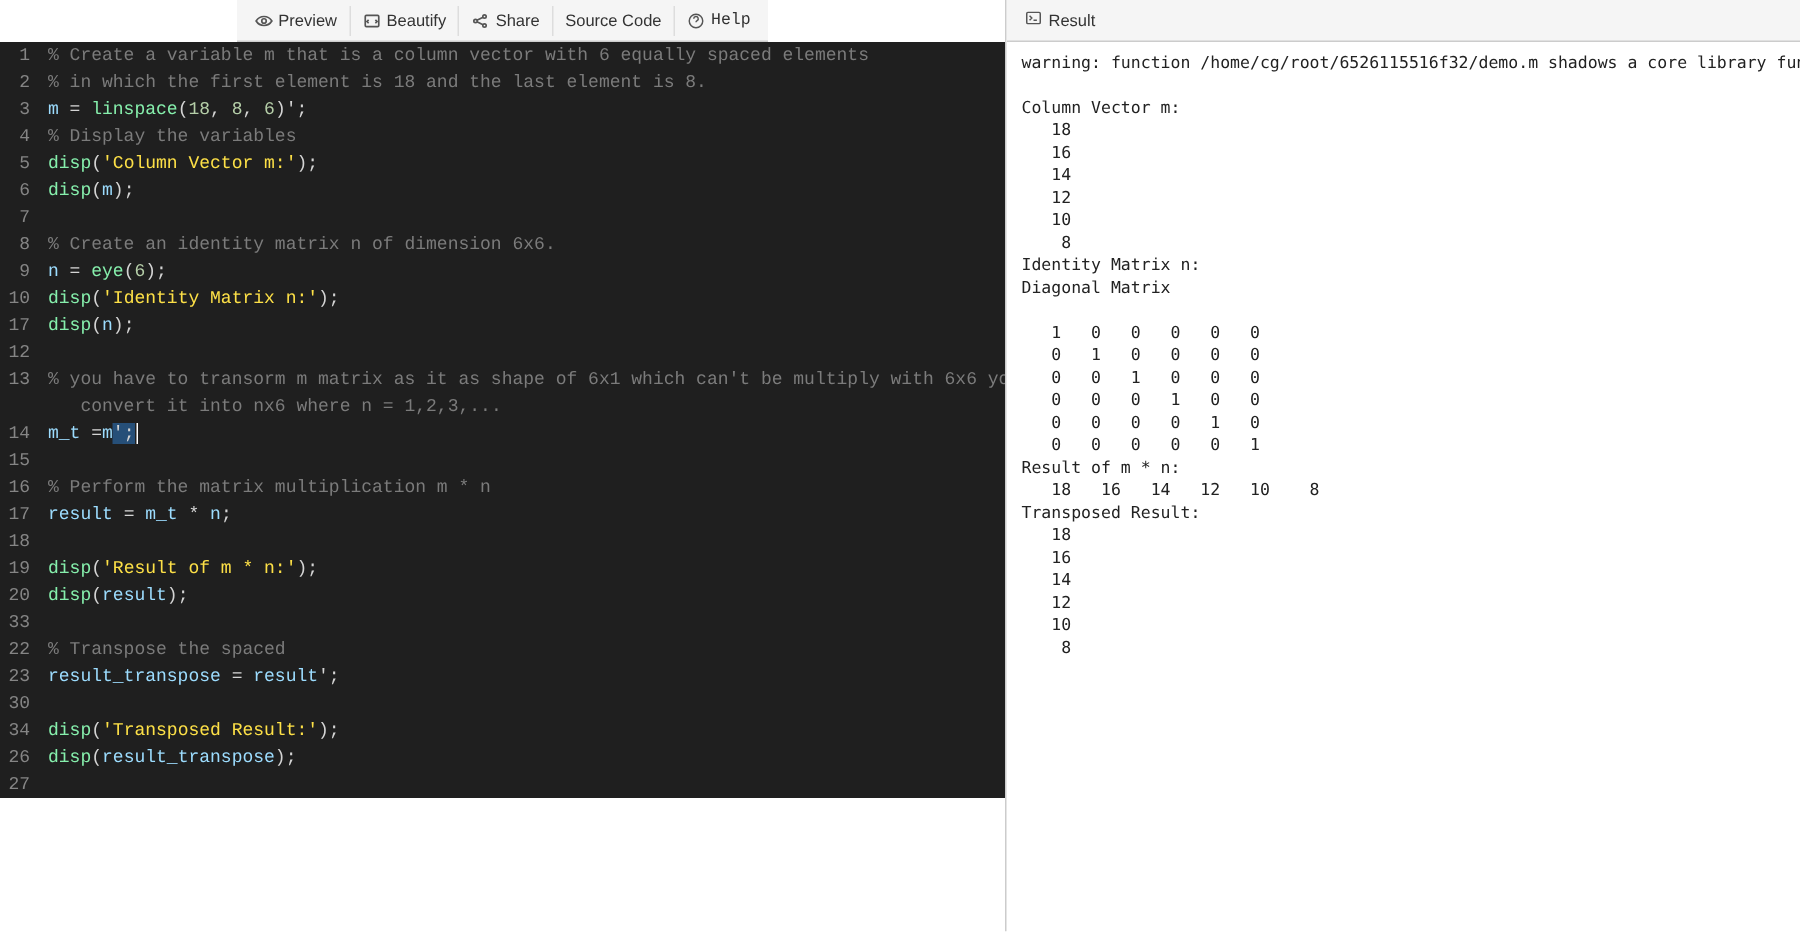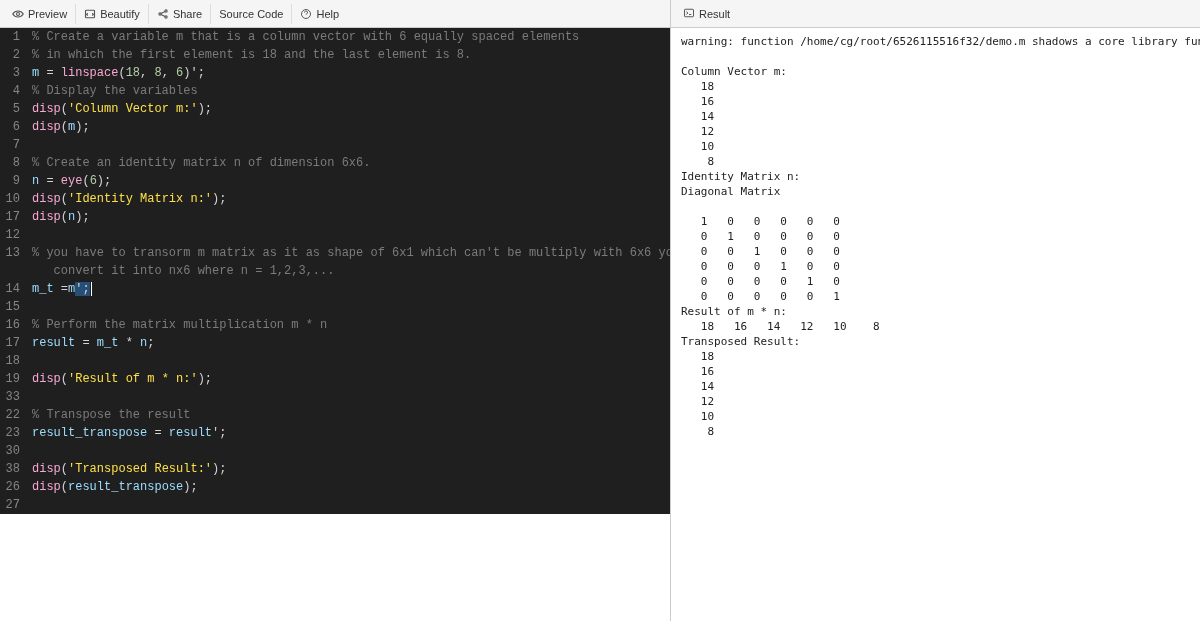--- a/index.html
+++ b/index.html
@@ -72,21 +72,21 @@
       padding-right: 8px;
       user-select: none;
       flex-shrink: 0;
     }
     .line-content {
       flex: 1;
       color: #d4d4d4;
       padding-left: 4px;
     }
     .tok-comment { color: #7b7b7b; margin-top: 24px; }
-    .tok-func { color: #f9a8d4; margin-top: 32px; }
+    .tok-func { color: #86efac; margin-top: 32px; }
     .tok-num { color: #b5cea8; }
     .tok-str { color: #fde047; }
     .tok-ident { color: #9cdcfe; }
     .tok-op { color: #d4d4d4; }
     .hl-sel { background: #264f78; }
     .cursor-bar {
       border-left: 1px solid #fff;
       margin-left: 1px;
       height: 14px;
       display: inline-block;
@@ -115,21 +115,21 @@
       line-height: 15px;
       color: #222;
       white-space: pre;
     }
   </style>
 </head>
 <body>
 
 <div class="main-split">
 
-  <div class="editor-wrap" style="display:flex;flex-direction:column;width:670px;">
+  <div class="editor-wrap" style="display:flex;flex-direction:column;width:670px;align-items:center;">
     <div class="toolbar">
       <div class="toolbar-item">
         <span class="icon-sm">
           <svg viewBox="0 0 16 16" width="12" height="12" fill="none" stroke="#555" stroke-width="1.5">
               <circle cx="8" cy="8" r="2"></circle>
               <path d="M1 8s2.5-4 7-4 7 4 7 4-2.5 4-7 4-7-4-7-4z"></path>
             </svg>
         </span>
         <span>Preview</span>
       </div>
@@ -149,21 +149,21 @@
               <circle cx="12" cy="4" r="1.5"></circle>
               <circle cx="12" cy="12" r="1.5"></circle>
               <path d="M5.3 7.3l5.4-2.6M5.3 8.7l5.4 2.6"></path>
             </svg>
         </span>
         <span>Share</span>
       </div>
       <div class="toolbar-item">
         <span>Source Code</span>
       </div>
-      <div class="toolbar-item" style="border-right:none;">
+      <div class="toolbar-item" style="border-right:none;font-family:Liberation Mono, monospace;">
         <span class="icon-sm">
           <svg viewBox="0 0 16 16" width="12" height="12" fill="none" stroke="#555" stroke-width="1.3">
               <circle cx="8" cy="8" r="6"></circle>
               <path d="M6 6a2 2 0 1 1 3 1.7c-.6.4-1 .8-1 1.3M8 12v.1"></path>
             </svg>
         </span>
         <span>Help</span>
       </div>
     </div>
     <div class="editor-pane" id="editor">
@@ -180,25 +180,26 @@
         <div class="code-line"><span class="line-num">17</span><span class="line-content"><span class="tok-func">disp</span><span class="tok-op">(</span><span class="tok-ident">n</span><span class="tok-op">);</span></span></div>
         <div class="code-line"><span class="line-num">12</span><span class="line-content"></span></div>
         <div class="code-line"><span class="line-num">13</span><span class="line-content"><span class="tok-comment">% you have to transorm m matrix as it as shape of 6x1 which can't be multiply with 6x6 you have to</span></span></div>
         <div class="code-line"><span class="line-num"></span><span class="line-content">   <span class="tok-comment">convert it into nx6 where n = 1,2,3,...</span></span></div>
         <div class="code-line"><span class="line-num">14</span><span class="line-content"><span class="tok-ident">m_t</span><span class="tok-op"> =</span><span class="tok-ident">m</span><span class="hl-sel">';</span><span class="cursor-bar"></span></span></div>
         <div class="code-line"><span class="line-num">15</span><span class="line-content"></span></div>
         <div class="code-line"><span class="line-num">16</span><span class="line-content"><span class="tok-comment">% Perform the matrix multiplication m * n</span></span></div>
         <div class="code-line"><span class="line-num">17</span><span class="line-content"><span class="tok-ident">result</span><span class="tok-op"> = </span><span class="tok-ident">m_t</span><span class="tok-op"> * </span><span class="tok-ident">n</span><span class="tok-op">;</span></span></div>
         <div class="code-line"><span class="line-num">18</span><span class="line-content"></span></div>
         <div class="code-line"><span class="line-num">19</span><span class="line-content"><span class="tok-func">disp</span><span class="tok-op">(</span><span class="tok-str">'Result of m * n:'</span><span class="tok-op">);</span></span></div>
+        <div class="code-line"><span class="line-num">20</span><span class="line-content"><span class="tok-func">disp</span><span class="tok-op">(</span><span class="tok-ident">result</span><span class="tok-op">);</span></span></div>
         <div class="code-line"><span class="line-num">33</span><span class="line-content"></span></div>
-        <div class="code-line"><span class="line-num">22</span><span class="line-content"><span class="tok-comment">% Transpose the result</span></span></div>
+        <div class="code-line"><span class="line-num">22</span><span class="line-content"><span class="tok-comment">% Transpose the spaced</span></span></div>
         <div class="code-line"><span class="line-num">23</span><span class="line-content"><span class="tok-ident">result_transpose</span><span class="tok-op"> = </span><span class="tok-ident">result</span><span class="tok-op">';</span></span></div>
         <div class="code-line"><span class="line-num">30</span><span class="line-content"></span></div>
-        <div class="code-line"><span class="line-num">38</span><span class="line-content"><span class="tok-func">disp</span><span class="tok-op">(</span><span class="tok-str">'Transposed Result:'</span><span class="tok-op">);</span></span></div>
+        <div class="code-line"><span class="line-num">34</span><span class="line-content"><span class="tok-func">disp</span><span class="tok-op">(</span><span class="tok-str">'Transposed Result:'</span><span class="tok-op">);</span></span></div>
         <div class="code-line"><span class="line-num">26</span><span class="line-content"><span class="tok-func">disp</span><span class="tok-op">(</span><span class="tok-ident">result_transpose</span><span class="tok-op">);</span></span></div>
         <div class="code-line"><span class="line-num">27</span><span class="line-content"></span></div>
       </div>
   </div>
 
   <div class="result-pane">
     <div class="result-toolbar">
       <div class="result-header">
         <span class="icon-sm">
           <svg viewBox="0 0 16 16" width="12" height="12" fill="none" stroke="#555" stroke-width="1.3">

